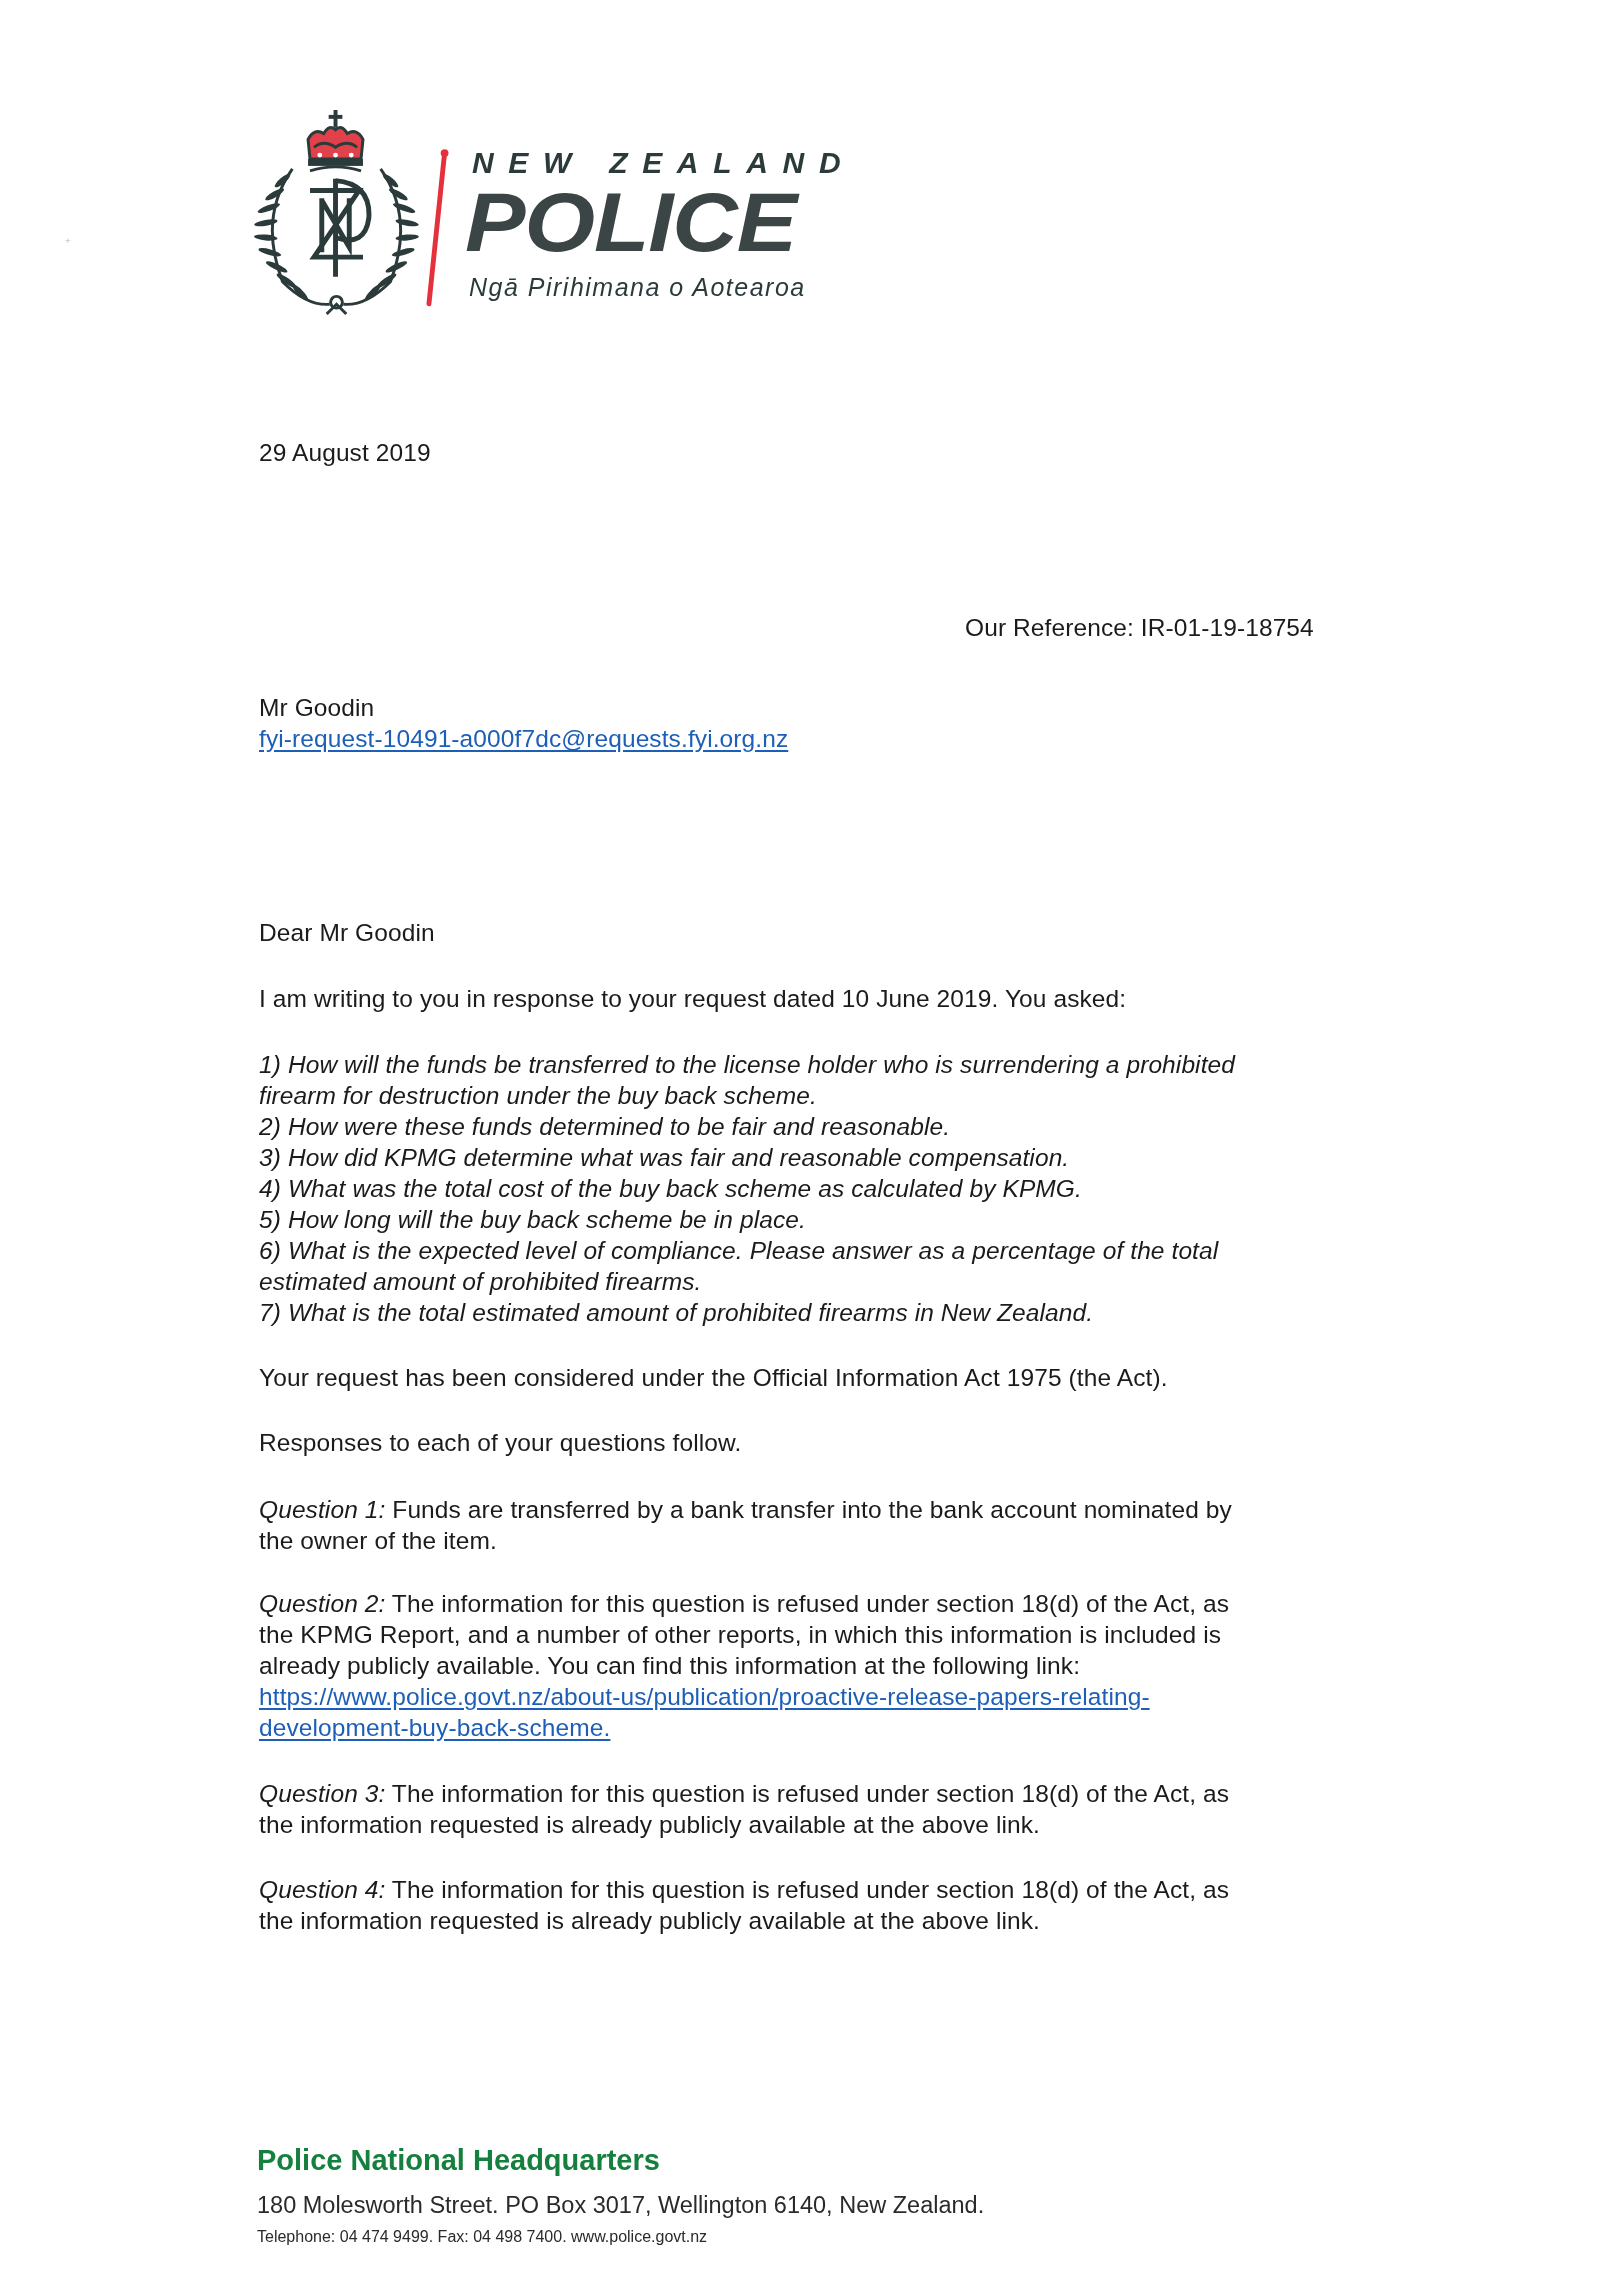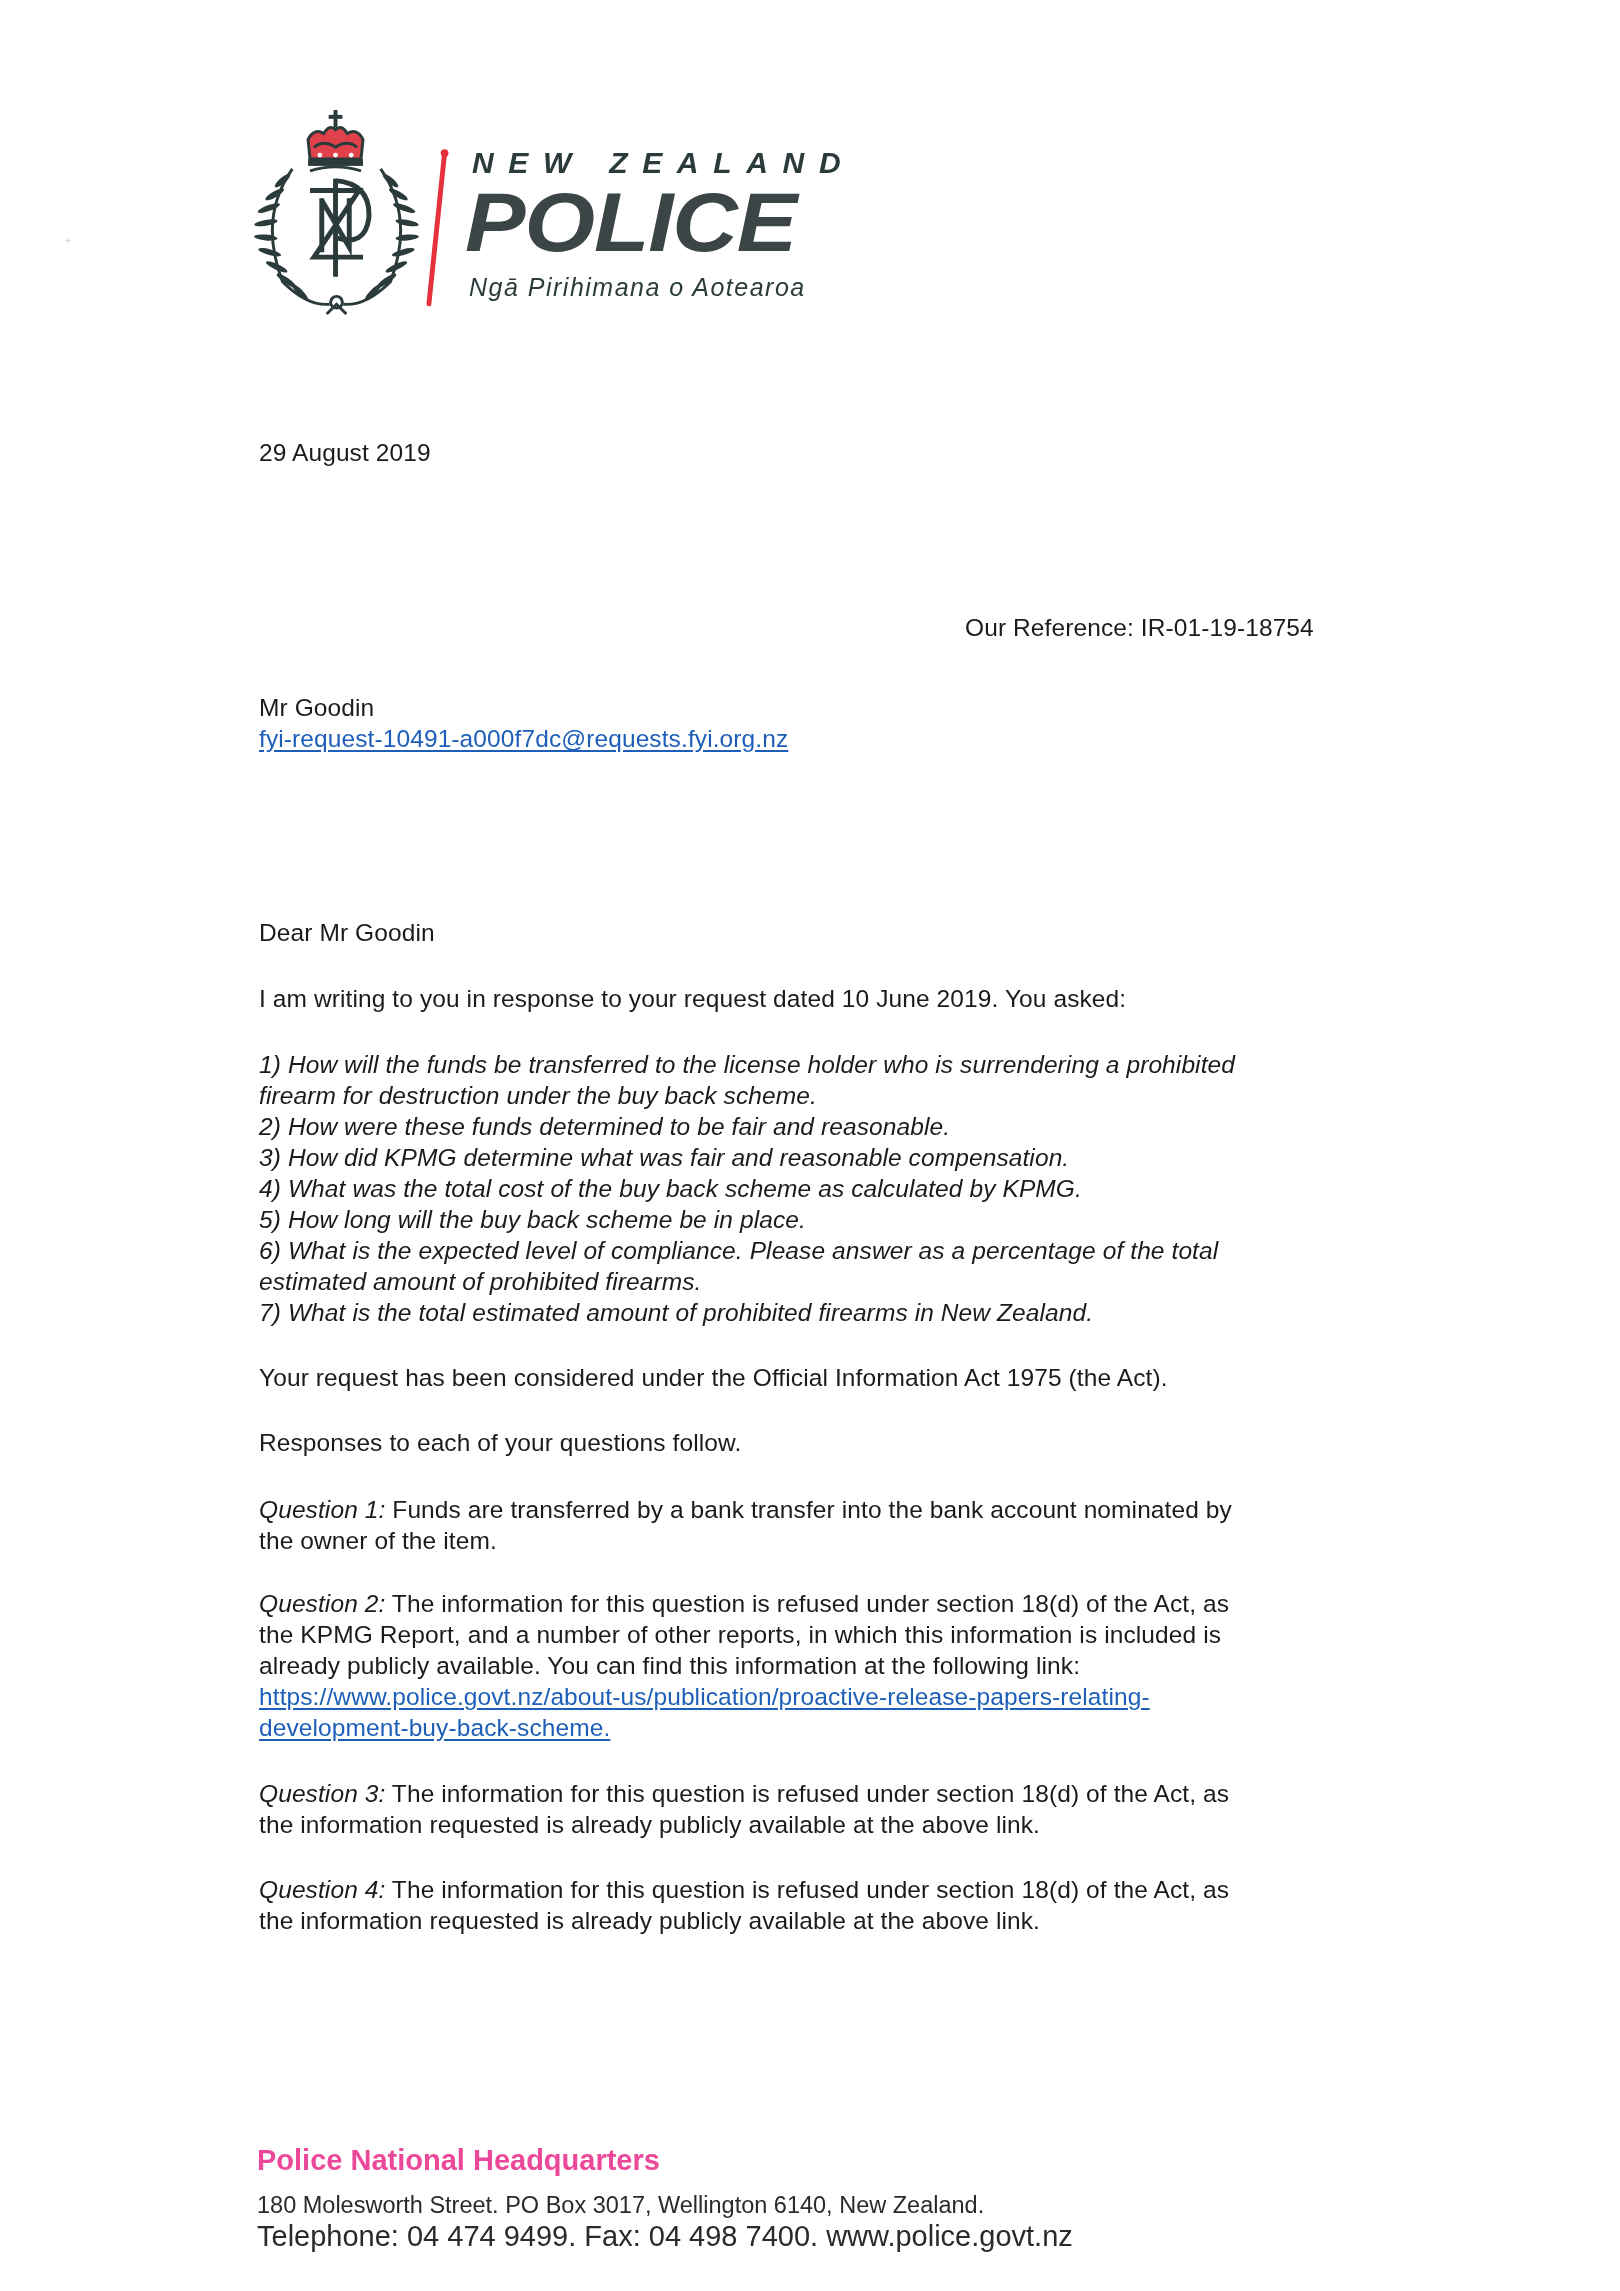--- a/index.html
+++ b/index.html
@@ -31,23 +31,23 @@
     #salutation { left: 259px; top: 917px; }
     #intro { left: 259px; top: 983px; }
     #questions { left: 259px; top: 1049px; }
     #considered { left: 259px; top: 1362px; }
     #responses-intro { left: 259px; top: 1427px; }
     #answer-1 { left: 259px; top: 1494px; }
     #answer-2 { left: 259px; top: 1588px; }
     #answer-3 { left: 259px; top: 1778px; }
     #answer-4 { left: 259px; top: 1874px; }
 
-    #footer-title { left: 257px; top: 2143px; font-size: 29px; font-weight: 700; color: #ec4899; line-height: 35px; }
+    #footer-title { left: 257px; top: 2143px; font-size: 29px; font-weight: 700; color: #15803d; line-height: 35px; }
     #footer-address { left: 257px; top: 2190px; font-size: 23.5px; color: #2a2a2a; line-height: 31px; }
-    #footer-contact { left: 257px; top: 2221px; font-size: 29px; color: #2a2a2a; line-height: 31px; }
+    #footer-contact { left: 257px; top: 2221px; font-size: 16px; color: #2a2a2a; line-height: 31px; }
   </style>
 </head>
 <body>
 
 <div class="abs" id="crest">
   <svg width="167" height="206" viewBox="0 0 170 210">
 
     <rect x="82" y="0" width="4" height="18" fill="#2b3a3a"></rect>
     <rect x="77" y="5" width="14" height="4" fill="#2b3a3a"></rect>
 

